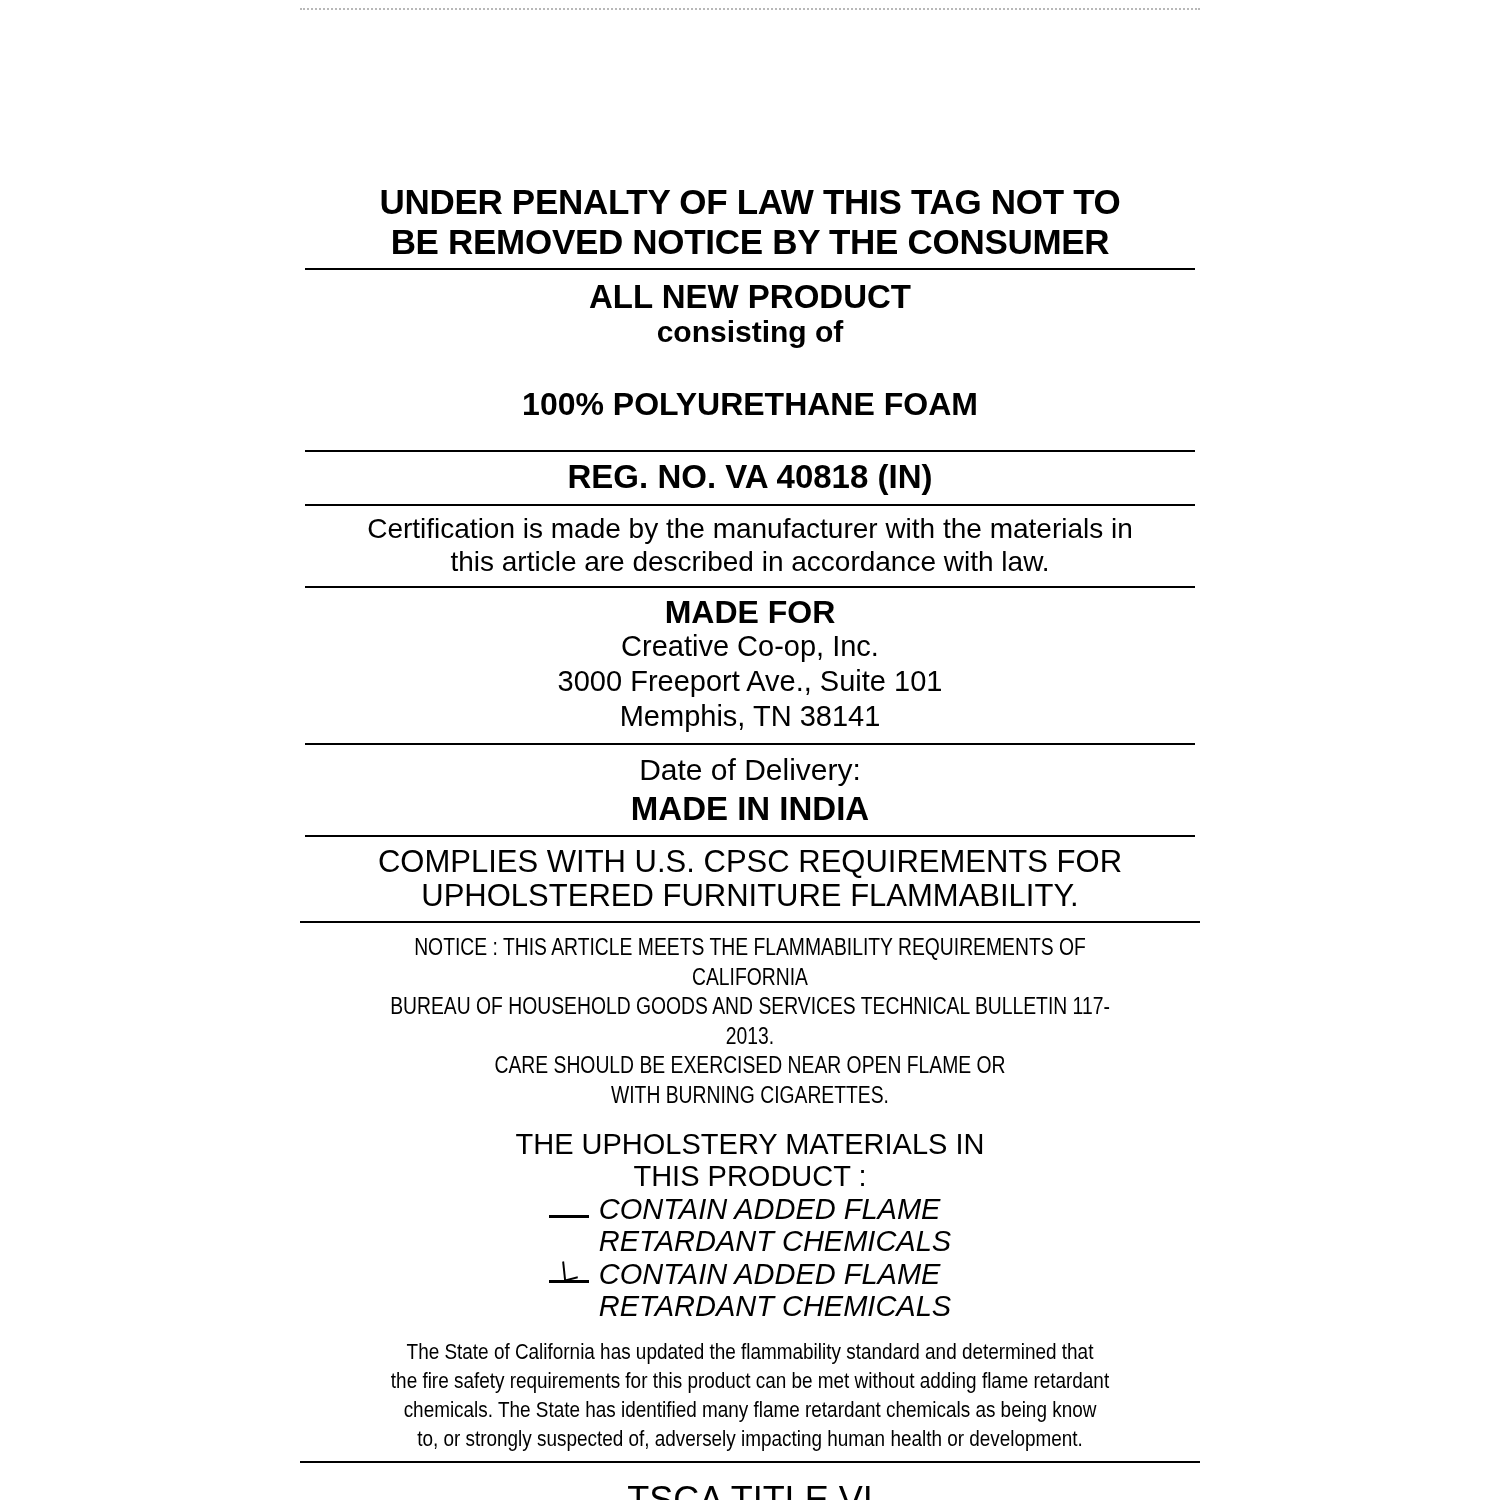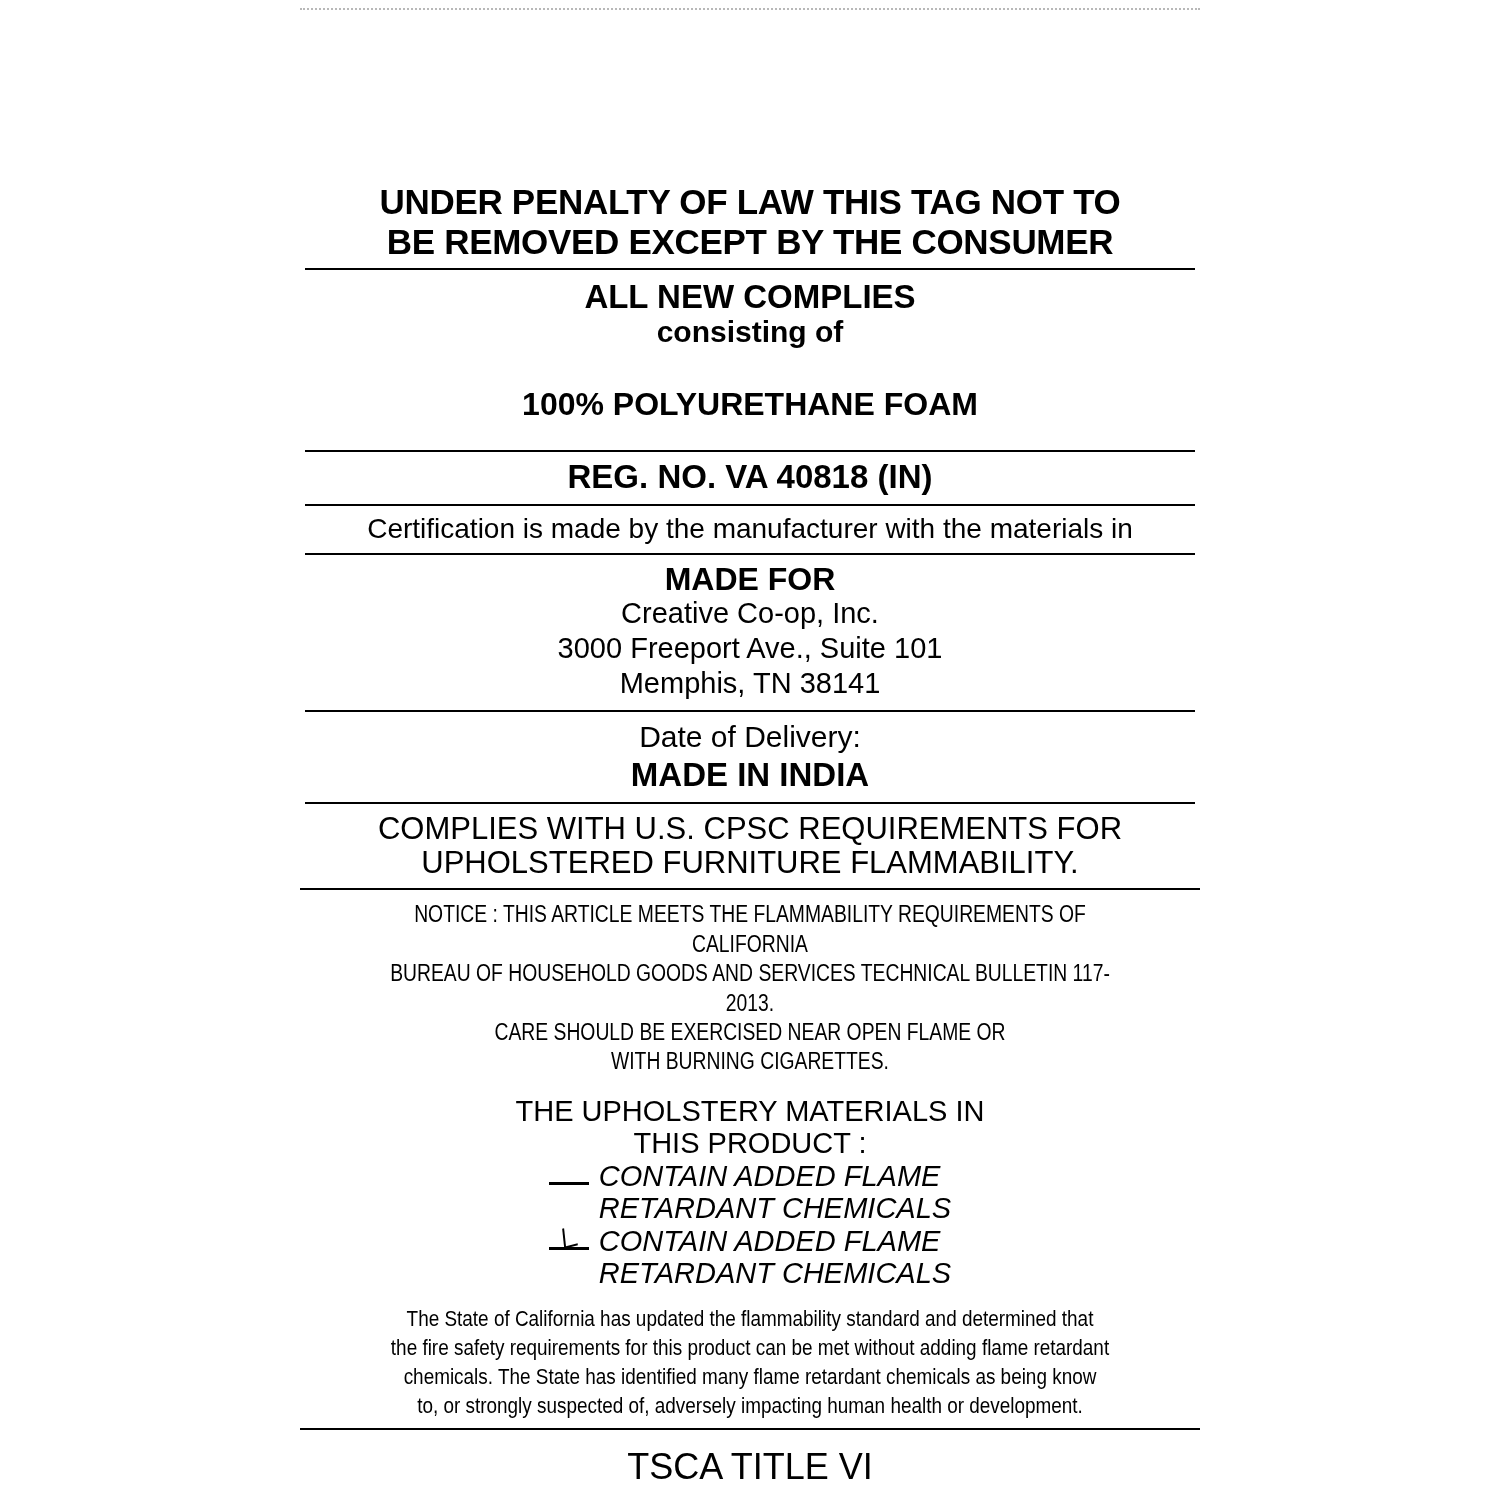--- a/index.html
+++ b/index.html
@@ -182,39 +182,40 @@
 <body>
 
 <div class="tag">
 
   <div class="dotted-top"></div>
 
   <div class="content">
 
     <div class="block t-headline">
       <div>UNDER PENALTY OF LAW THIS TAG NOT TO</div>
-      <div>BE REMOVED EXCEPT BY THE CONSUMER</div>
+      <div>BE REMOVED NOTICE BY THE CONSUMER</div>
     </div>
 
     <div class="rule"></div>
 
     <div class="block">
-      <div class="t-allnew">ALL NEW COMPLIES</div>
+      <div class="t-allnew">ALL NEW PRODUCT</div>
       <div class="t-consisting">consisting of</div>
       <div class="t-material">100% POLYURETHANE FOAM</div>
     </div>
 
     <div class="rule"></div>
 
     <div class="block t-reg">REG. NO.  VA 40818 (IN)</div>
 
     <div class="rule"></div>
 
     <div class="block t-cert">
       <div>Certification is made by the manufacturer with the materials in</div>
+      <div>this article are described in accordance with law.</div>
     </div>
 
     <div class="rule"></div>
 
     <div class="block">
       <div class="t-madefor">MADE FOR</div>
       <div class="t-addr">Creative Co-op, Inc.</div>
       <div class="t-addr">3000 Freeport Ave., Suite 101</div>
       <div class="t-addr-last">Memphis, TN 38141</div>
     </div>

